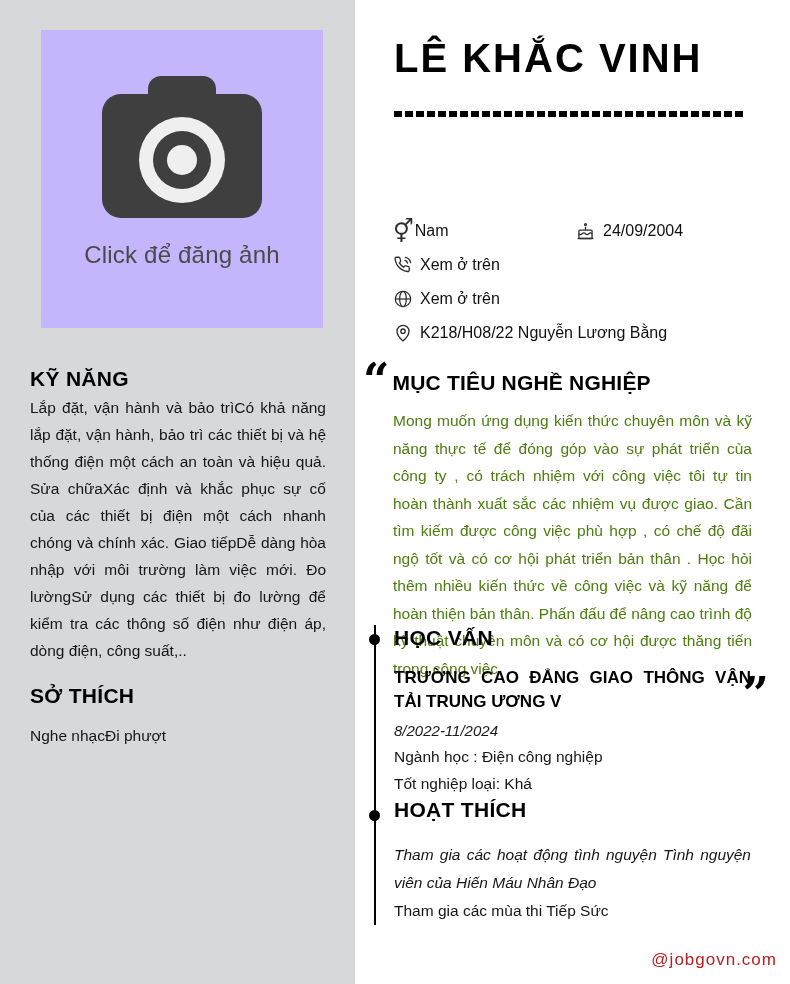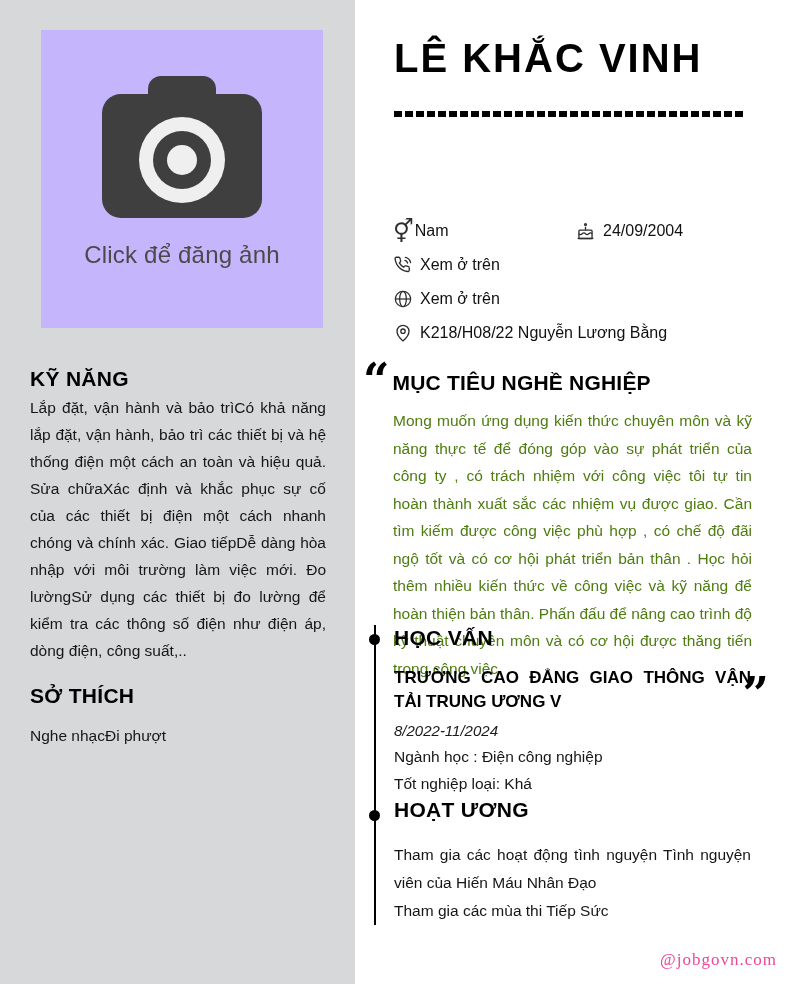--- a/index.html
+++ b/index.html
@@ -45,23 +45,23 @@
   
   .tl-line { position:absolute; left:374px; top:625px; width:2px; height:300px; background:#000; }
   .tl-dot { position:absolute; left:369px; width:11px; height:11px; border-radius:50%; background:#000; }
   .sec { position:absolute; left:394px; width:357px; }
   .sec h2 { font-size:21px; font-weight:bold; color:#000; letter-spacing:0.3px; }
   .education { top:626px; }
   .edu-school { margin-top:16px; font-weight:bold; font-size:17px; line-height:24px; text-align:justify; color:#000; }
   .edu-period { margin-top:8px; font-style:italic; font-size:15px; color:#1b1b1b; }
   .edu-line { margin-top:9px; font-size:15.5px; color:#161616; }
   .activities { top:798px; }
-  .act-p1 { margin-top:19px; font-size:15.5px; line-height:28px; text-align:justify; color:#161616; }
+  .act-p1 { margin-top:19px; font-size:15.5px; line-height:28px; text-align:justify; color:#161616;font-style:italic; }
   .act-p2 { margin-top:1px; font-size:15.5px; line-height:26px; color:#161616; }
-  .watermark { position:absolute; right:13px; top:950px; font-family:Liberation Serif, serif; font-size:17px; letter-spacing:1px; color:#ec4899; }
+  .watermark { position:absolute; right:13px; top:950px; font-family:Liberation Sans, sans-serif; font-size:17px; letter-spacing:1px; color:#b91c1c; }
 </style>
 </head>
 <body>
 
 <div class="page">
 
   <aside class="sidebar">
 
     <div class="photo-box">
       <svg class="camera-svg" viewBox="0 0 160 152" aria-hidden="true">
@@ -146,20 +146,20 @@
 
   <section class="sec education">
     <h2>HỌC VẤN</h2>
     <p class="edu-school">TRƯỜNG CAO ĐẲNG GIAO THÔNG VẬN TẢI TRUNG ƯƠNG V</p>
     <p class="edu-period">8/2022-11/2024</p>
     <p class="edu-line">Ngành học : Điện công nghiệp</p>
     <p class="edu-line">Tốt nghiệp loại: Khá</p>
   </section>
 
   <section class="sec activities">
-    <h2>HOẠT ƯƠNG</h2>
+    <h2>HOẠT THÍCH</h2>
     <p class="act-p1">Tham gia các hoạt động tình nguyện Tình nguyện viên của Hiến Máu Nhân Đạo</p>
     <p class="act-p2">Tham gia các mùa thi Tiếp Sức</p>
   </section>
 
   <div class="watermark">@jobgovn.com</div>
 
 </div>
 
 </body></html>

